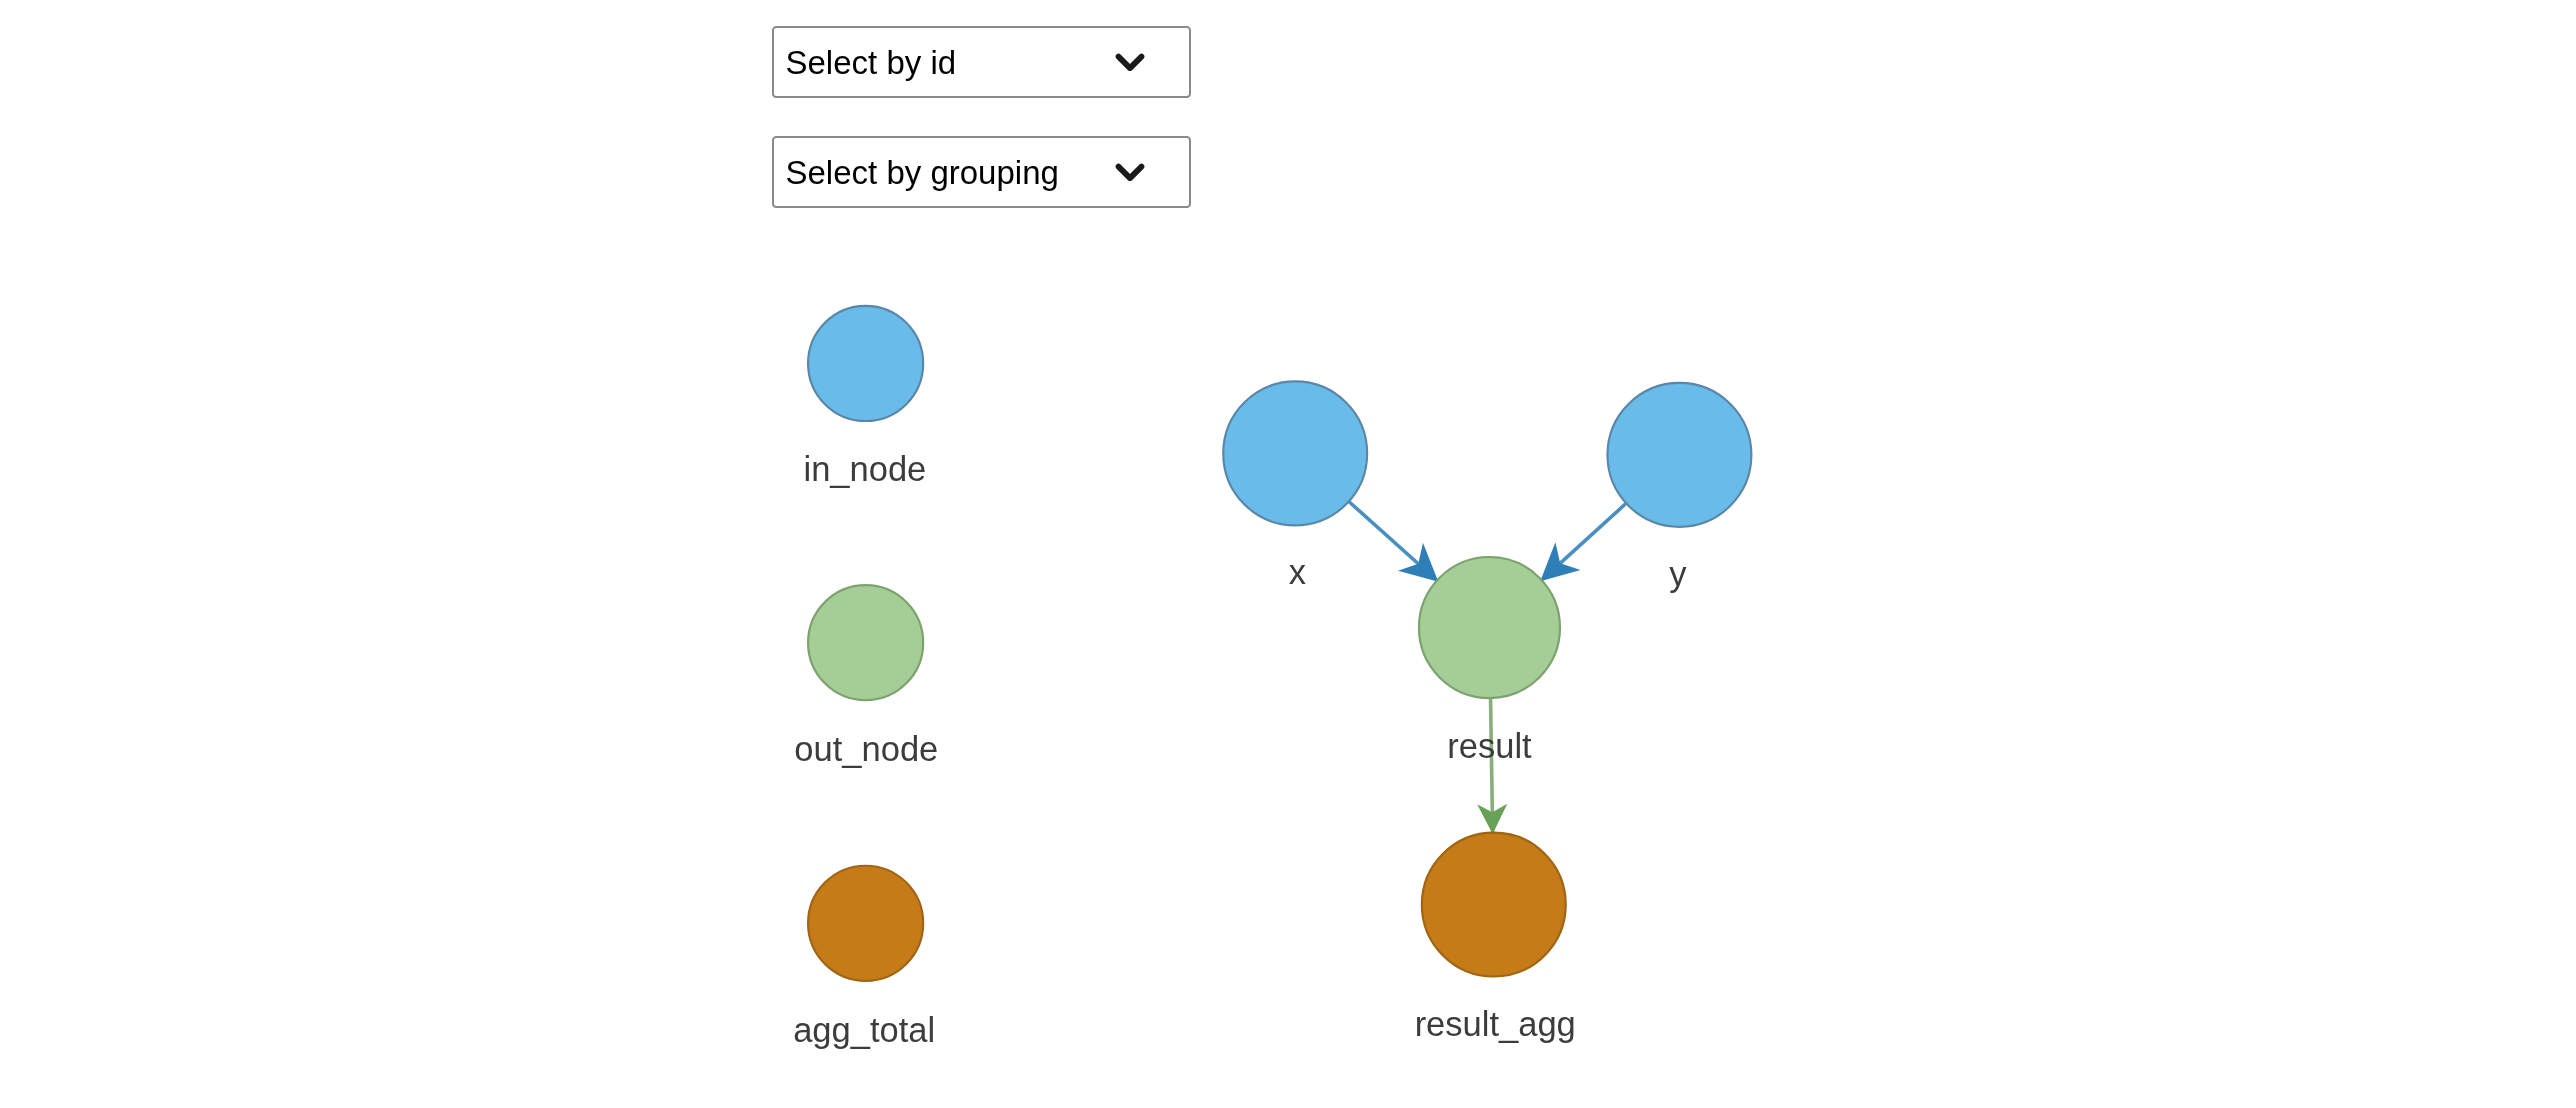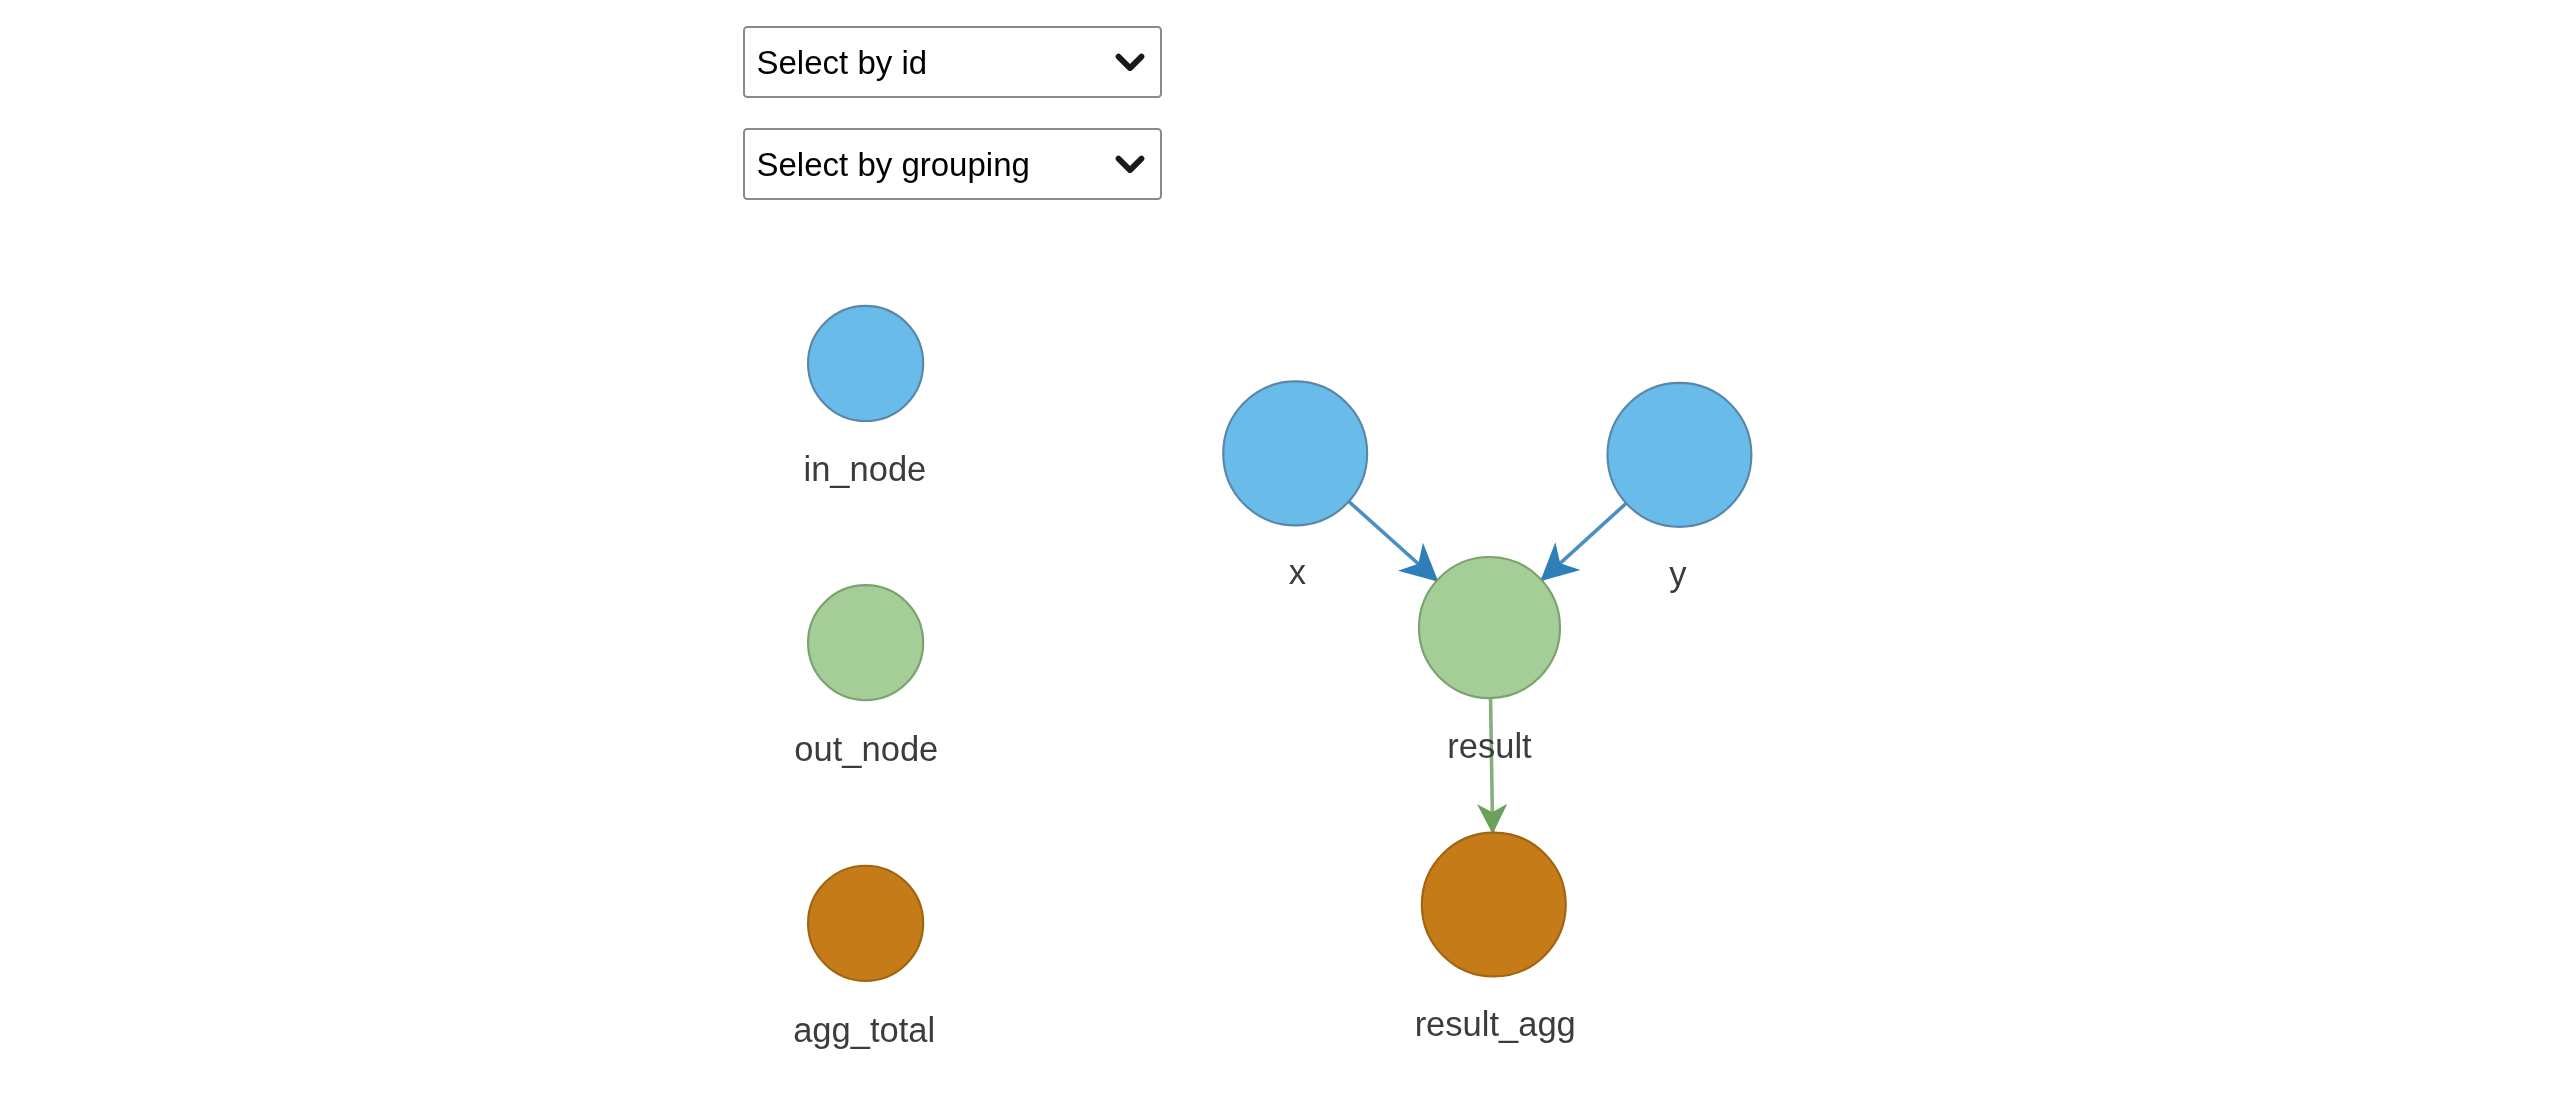--- a/index.html
+++ b/index.html
@@ -2,30 +2,31 @@
 <html style="font-size:11.5px"><head>
 <meta charset="utf-8">
 <style>
   html,body{margin:0;padding:0;background:#ffffff;}
   body{
     width:2576px;height:1109px;position:relative;overflow:hidden;
     font-family:"Liberation Sans",sans-serif;
   }
   .select-wrap{position:absolute;width:419px;height:72px;}
   .select-wrap.first{left:743px;top:26px;}
-  .select-wrap.second{left:743px;top:128px;}
+  .select-wrap.second{left:743px;top:136px;}
   select{
     -webkit-appearance:none;appearance:none;
     width:100%;height:100%;
     font-family:"Liberation Sans",sans-serif;
     font-size:33px;color:#000;
     background:#fff;
     border:2.2px solid #8a8a8a;border-radius:4.3px;
     padding:0 65px 0 11.5px;
     outline:none;
+    margin-left:29px;
   }
   .chevron{
     position:absolute;right:16px;top:50%;
     width:32px;height:18.7px;margin-top:-9.4px;
     pointer-events:none;
   }
   .chevron polyline{fill:none;stroke:#1a1a1a;stroke-width:8;stroke-linecap:round;stroke-linejoin:round;}
   svg.canvas{position:absolute;left:0;top:0;}
   .node-circle{stroke-width:3px;}
   .edge{fill:none;}

